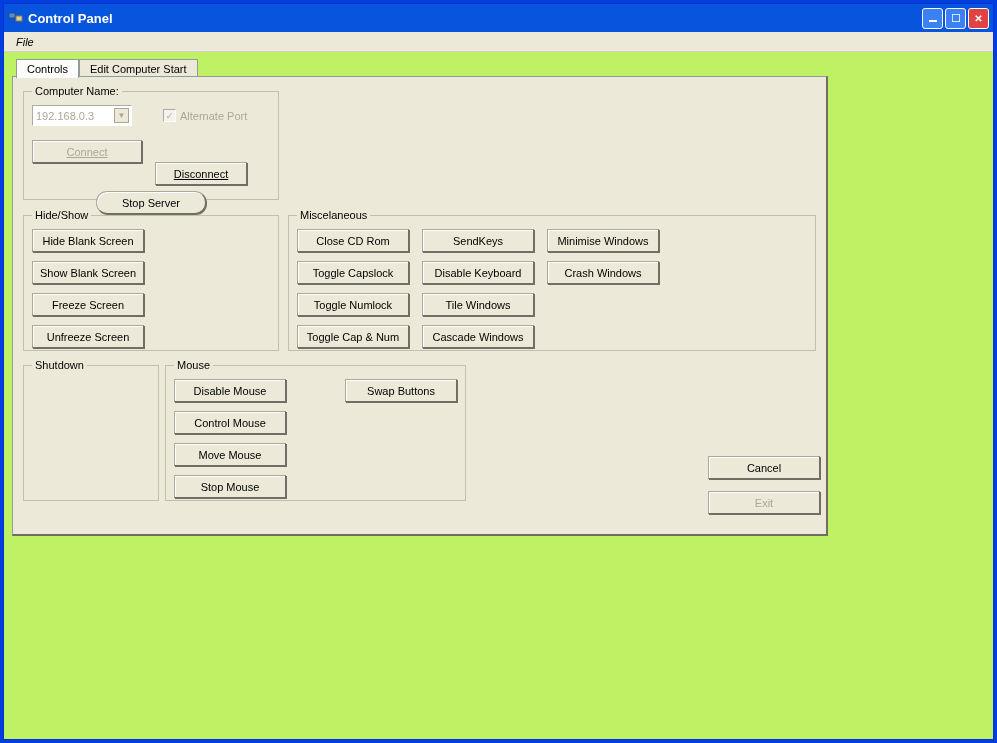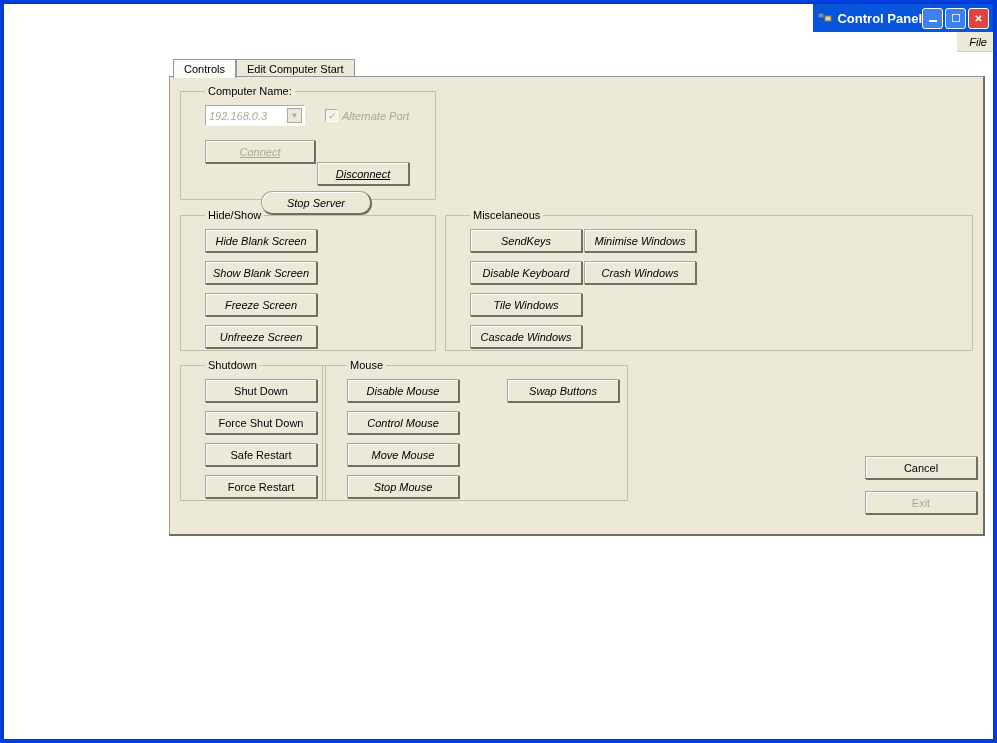--- a/index.html
+++ b/index.html
@@ -9,25 +9,24 @@
     font-size: 11px;
     background: #003fdd;
     padding: 3px;
     width: 997px;
     height: 743px;
     overflow: hidden;
   }
   .window {
     width: 991px;
     height: 737px;
-    background: #ffffff;
+    background: #bef264;
     border: 1px solid #0831d9;
     display: flex;
     flex-direction: column;
-    align-items: flex-end;
   }
   .titlebar {
     height: 28px;
     background: linear-gradient(to bottom, #3b77e3 0%, #2a5fd8 10%, #1941a5 100%);
     background: linear-gradient(to right, #0855e0 0%, #0855e0 2%, #2a6ae0 4%, #2a6ae0 96%, #0855e0 100%);
     background: #0855dd;
     display: flex;
     align-items: center;
     color: #fff;
     font-weight: bold;
@@ -81,21 +80,21 @@
     border-right:2px solid #716f64;
     border-bottom:2px solid #716f64;
     background:#ece9d8;
     padding:10px;
     width: 816px;
     height: 460px;
     position:relative;
   }
   fieldset {
     border:1px solid #c0c0b0;
-    padding:8px 8px 8px 24px;
+    padding:8px 8px 8px 8px;
     margin:0;
   }
   legend { padding:0 3px; color:#000; }
   .btn {
     height:23px;
     background:#ece9d8;
     border:1px solid #aca899;
     border-right-color:#716f64;
     border-bottom-color:#716f64;
     box-shadow: 1px 1px 0 #fff inset, 1px 1px 0 #716f64;
@@ -129,21 +128,21 @@
   .group-compname { position:absolute; left:10px; top:8px; width:256px; height:115px; }
   .group-hideshow { position:absolute; left:10px; top:132px; width:256px; height:142px; }
   .group-misc     { position:absolute; left:275px; top:132px; width:528px; height:142px; }
   .group-shutdown { position:absolute; left:10px; top:282px; width:136px; height:142px; }
   .group-mouse    { position:absolute; left:152px; top:282px; width:260px; height:142px; }
 
   .cancel-btn { position:absolute; right:6px; bottom:55px; width:112px; }
   .exit-btn   { position:absolute; right:6px; bottom:20px; width:112px; color:#aca899; }
 
   .col { display:flex;flex-direction:column;gap:9px; }
-  .row { display:flex;gap:2px;font-style:italic; }
+  .row { display:flex;gap:13px; }
 </style>
 </head>
 <body>
 
 <div class="window">
   <div class="titlebar">
     <span class="icon-box">
       <svg width="16" height="16">
           <rect x="1" y="3" width="6" height="5" fill="#5b8bd0" stroke="#2b4c80"></rect>
           <rect x="8" y="6" width="6" height="5" fill="#d9d0a5" stroke="#8a7e3d"></rect>
@@ -209,40 +208,40 @@
             <div class="btn" style="width:112px;">Freeze Screen</div>
             <div class="btn" style="width:112px;">Unfreeze Screen</div>
           </div>
         </div>
       </fieldset>
 
       <fieldset class="group-misc">
         <legend>Miscelaneous</legend>
         <div class="row">
           <div class="col">
+            <div class="btn" style="width:112px;">Close CD Rom</div>
+            <div class="btn" style="width:112px;">Toggle Capslock</div>
+            <div class="btn" style="width:112px;">Toggle Numlock</div>
+            <div class="btn" style="width:112px;">Toggle  Cap &amp; Num</div>
+          </div>
+          <div class="col">
             <div class="btn" style="width:112px;">SendKeys</div>
             <div class="btn" style="width:112px;">Disable Keyboard</div>
             <div class="btn" style="width:112px;">Tile Windows</div>
             <div class="btn" style="width:112px;">Cascade Windows</div>
           </div>
           <div class="col">
             <div class="btn" style="width:112px;">Minimise Windows</div>
             <div class="btn" style="width:112px;">Crash Windows</div>
           </div>
         </div>
       </fieldset>
 
       <fieldset class="group-shutdown">
         <legend>Shutdown</legend>
-        <div class="col">
-          <div class="btn" style="width:112px;">Shut Down</div>
-          <div class="btn" style="width:112px;">Force Shut Down</div>
-          <div class="btn" style="width:112px;">Safe Restart</div>
-          <div class="btn" style="width:112px;">Force Restart</div>
-        </div>
       </fieldset>
 
       <fieldset class="group-mouse">
         <legend>Mouse</legend>
         <div class="row">
           <div class="col">
             <div class="btn" style="width:112px;">Disable Mouse</div>
             <div class="btn" style="width:112px;">Control Mouse</div>
             <div class="btn" style="width:112px;">Move Mouse</div>
             <div class="btn" style="width:112px;">Stop Mouse</div>

